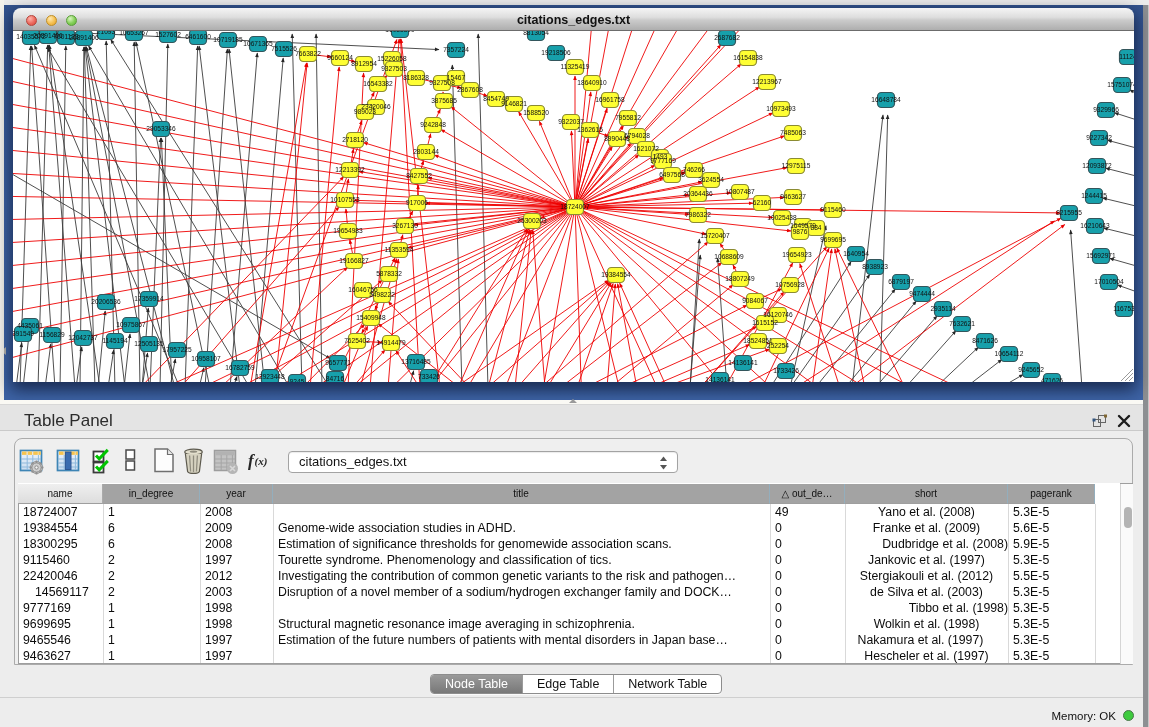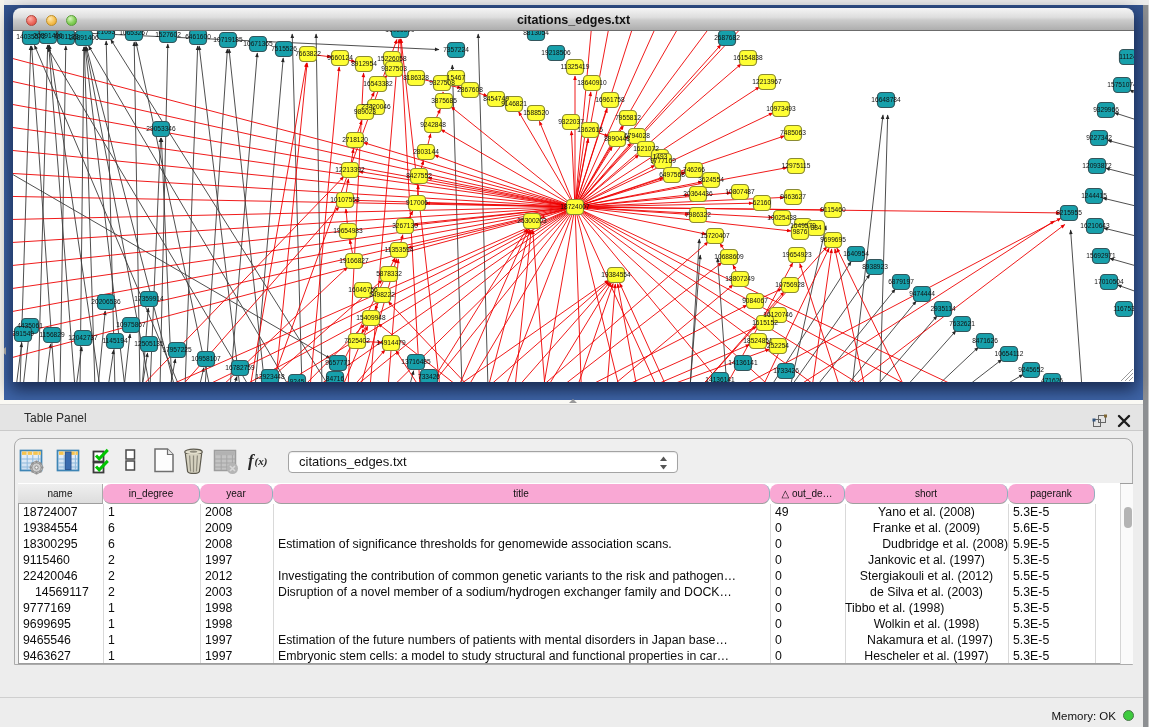--- a/index.html
+++ b/index.html
@@ -13,32 +13,32 @@
   background:linear-gradient(180deg,#f5f5f5 0%,#dedede 42%,#cbcbcb 55%,#aeaeae 100%);
   border-bottom:1px solid #6c6c6c; }
 #titlebar span.t { position:absolute; left:0; right:0; top:4.5px; text-align:center;
   font-size:12.5px; font-weight:bold; color:#111; }
 .tl { position:absolute; top:6.5px; width:11px; height:11px; border-radius:50%; }
 #cv { position:absolute; left:0; top:23px; width:1121px; height:351px; background:#fff; overflow:hidden; }
 #panel { position:absolute; left:0px; top:400px; width:1143px; height:327px; background:#e9e9e9; }
 #split { position:absolute; left:0; top:0; width:100%; height:5px; background:#faf9f4; border-bottom:1px solid #d8d8d8;}
 #phead { position:absolute; left:0; top:5px; width:100%; height:26px;
   background:#e4e4e4; border-bottom:1px solid #cacaca; }
-#phead .lbl { position:absolute; left:24px; top:6px; font-size:12px; color:#2c2c2c; }
+#phead .lbl { position:absolute; left:24px; top:6px; font-size:17px; color:#2c2c2c; }
 #panel { background:#ededed; }
 #pbox { position:absolute; left:14px; top:38px; width:1119px; height:227px;
   background:#efefef; border:1px solid #ababab; border-radius:8px 8px 0 0; }
 #combo { position:absolute; left:288px; top:51px; width:390px; height:22px; background:#fff;
   border:1px solid #a3a3a3; border-radius:4px; font-size:13px; color:#111; line-height:20px;
   padding-left:10px; box-shadow:inset 0 1px 1px rgba(0,0,0,.08); }
 #tbl { position:absolute; left:18px; top:83px; width:1115px; height:181px; background:#fff;
   border:1px solid #9e9e9e; }
 .hc { position:absolute; top:0; height:20px; font-size:10px; color:#111; text-align:center;
   line-height:20px; border-right:1px solid #93aebd; border-bottom:1px solid #9e9e9e; }
-.hc.b { background:#f9a8d4;border-radius:8px; }
+.hc.b { background:#a3a3a3; }
 .hc.g { background:linear-gradient(180deg,#efefef,#dddddd); border-right-color:#aaa; }
 .row { position:absolute; left:0; width:1101px; height:16px; }
 .c { position:absolute; top:0; height:16px; font-size:12.3px; color:#0b0b0b; line-height:16px;
   white-space:nowrap; overflow:hidden; }
 #sbar { position:absolute; left:1120px; top:84px; width:13px; height:180px; background:#fafafa;
   border-left:1px solid #d5d5d5; }
 #thumb { position:absolute; left:2.5px; top:23px; width:8px; height:21px; background:#b4b4b4; border-radius:4px; }
 #tabs { position:absolute; left:430px; top:274px; height:20px; display:flex;
   border:1px solid #8d8d8d; border-radius:4px; overflow:hidden; background:#fff;
   box-shadow:0 1px 0 rgba(255,255,255,.7); }
@@ -739,37 +739,39 @@
         <div class="c" style="left:108px;width:91px">1</div>
         <div class="c" style="left:205px;width:67px">2008</div>
         <div class="c" style="left:775px;width:69px">49</div>
         <div class="c" style="left:845px;width:163px;text-align:center">Yano et al. (2008)</div>
         <div class="c" style="left:1013px;width:81px">5.3E-5</div>
       </div>
 <div class="row" style="top:520px">
         <div class="c" style="left:23px;width:79px">19384554</div>
         <div class="c" style="left:108px;width:91px">6</div>
         <div class="c" style="left:205px;width:67px">2009</div>
+        <div class="c" style="left:278px;width:491px">Genome-wide association studies in ADHD.</div>
         <div class="c" style="left:775px;width:69px">0</div>
         <div class="c" style="left:845px;width:163px;text-align:center">Franke et al. (2009)</div>
         <div class="c" style="left:1013px;width:81px">5.6E-5</div>
       </div>
 <div class="row" style="top:536px">
         <div class="c" style="left:23px;width:79px">18300295</div>
         <div class="c" style="left:108px;width:91px">6</div>
         <div class="c" style="left:205px;width:67px">2008</div>
         <div class="c" style="left:278px;width:491px">Estimation of significance thresholds for genomewide association scans.</div>
         <div class="c" style="left:775px;width:69px">0</div>
         <div class="c" style="left:845px;width:163px;text-align:right">Dudbridge et al. (2008)</div>
         <div class="c" style="left:1013px;width:81px">5.9E-5</div>
       </div>
 <div class="row" style="top:552px">
         <div class="c" style="left:23px;width:79px">9115460</div>
         <div class="c" style="left:108px;width:91px">2</div>
         <div class="c" style="left:205px;width:67px">1997</div>
+        <div class="c" style="left:278px;width:491px">Tourette syndrome. Phenomenology and classification of tics.</div>
         <div class="c" style="left:775px;width:69px">0</div>
         <div class="c" style="left:845px;width:163px;text-align:center">Jankovic et al. (1997)</div>
         <div class="c" style="left:1013px;width:81px">5.3E-5</div>
       </div>
 <div class="row" style="top:568px">
         <div class="c" style="left:23px;width:79px">22420046</div>
         <div class="c" style="left:108px;width:91px">2</div>
         <div class="c" style="left:205px;width:67px">2012</div>
         <div class="c" style="left:278px;width:491px">Investigating the contribution of common genetic variants to the risk and pathogen…</div>
         <div class="c" style="left:775px;width:69px">0</div>
@@ -783,49 +785,54 @@
         <div class="c" style="left:278px;width:491px">Disruption of a novel member of a sodium/hydrogen exchanger family and DOCK…</div>
         <div class="c" style="left:775px;width:69px">0</div>
         <div class="c" style="left:845px;width:163px;text-align:center">de Silva et al. (2003)</div>
         <div class="c" style="left:1013px;width:81px">5.3E-5</div>
       </div>
 <div class="row" style="top:600px">
         <div class="c" style="left:23px;width:79px">9777169</div>
         <div class="c" style="left:108px;width:91px">1</div>
         <div class="c" style="left:205px;width:67px">1998</div>
         <div class="c" style="left:775px;width:69px">0</div>
-        <div class="c" style="left:845px;width:163px;text-align:left">Tibbo et al. (1998)</div>
+        <div class="c" style="left:845px;width:163px;text-align:right">Tibbo et al. (1998)</div>
         <div class="c" style="left:1013px;width:81px">5.3E-5</div>
       </div>
 <div class="row" style="top:616px">
         <div class="c" style="left:23px;width:79px">9699695</div>
         <div class="c" style="left:108px;width:91px">1</div>
         <div class="c" style="left:205px;width:67px">1998</div>
+        <div class="c" style="left:278px;width:491px">Structural magnetic resonance image averaging in schizophrenia.</div>
         <div class="c" style="left:775px;width:69px">0</div>
         <div class="c" style="left:845px;width:163px;text-align:center">Wolkin et al. (1998)</div>
         <div class="c" style="left:1013px;width:81px">5.3E-5</div>
       </div>
 <div class="row" style="top:632px">
         <div class="c" style="left:23px;width:79px">9465546</div>
         <div class="c" style="left:108px;width:91px">1</div>
         <div class="c" style="left:205px;width:67px">1997</div>
         <div class="c" style="left:278px;width:491px">Estimation of the future numbers of patients with mental disorders in Japan base…</div>
         <div class="c" style="left:775px;width:69px">0</div>
-        <div class="c" style="left:867px;width:163px;text-align:left">Nakamura et al. (1997)</div>
+        <div class="c" style="left:839px;width:163px;text-align:center">Nakamura et al. (1997)</div>
         <div class="c" style="left:1013px;width:81px">5.3E-5</div>
       </div>
 <div class="row" style="top:648px">
         <div class="c" style="left:23px;width:79px">9463627</div>
         <div class="c" style="left:108px;width:91px">1</div>
         <div class="c" style="left:205px;width:67px">1997</div>
-        <div class="c" style="left:278px;width:491px">Embryonic stem cells: a model to study structural and functional properties in car…</div>
         <div class="c" style="left:775px;width:69px">0</div>
         <div class="c" style="left:845px;width:163px;text-align:center">Hescheler et al. (1997)</div>
         <div class="c" style="left:1013px;width:81px">5.3E-5</div>
       </div>
     </div>
   <div id="sbar">
       <div id="thumb"></div>
     </div>
+  <div id="tabs">
+    <div class="seg sel">Node Table</div>
+    <div class="seg">Edge Table</div>
+    <div class="seg">Network Table</div>
+  </div>
   <div id="statusline"></div>
   <div id="mem">Memory: OK</div>
   <div id="memdot"></div>
 </div>
 
 </body></html>

